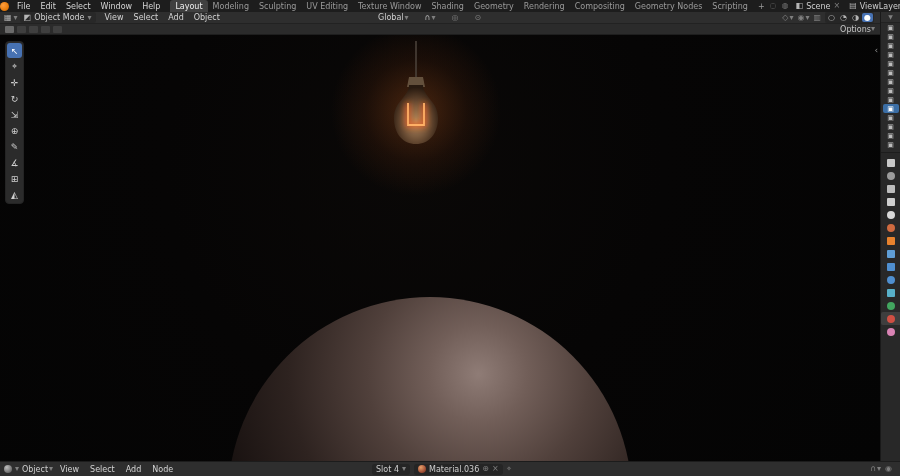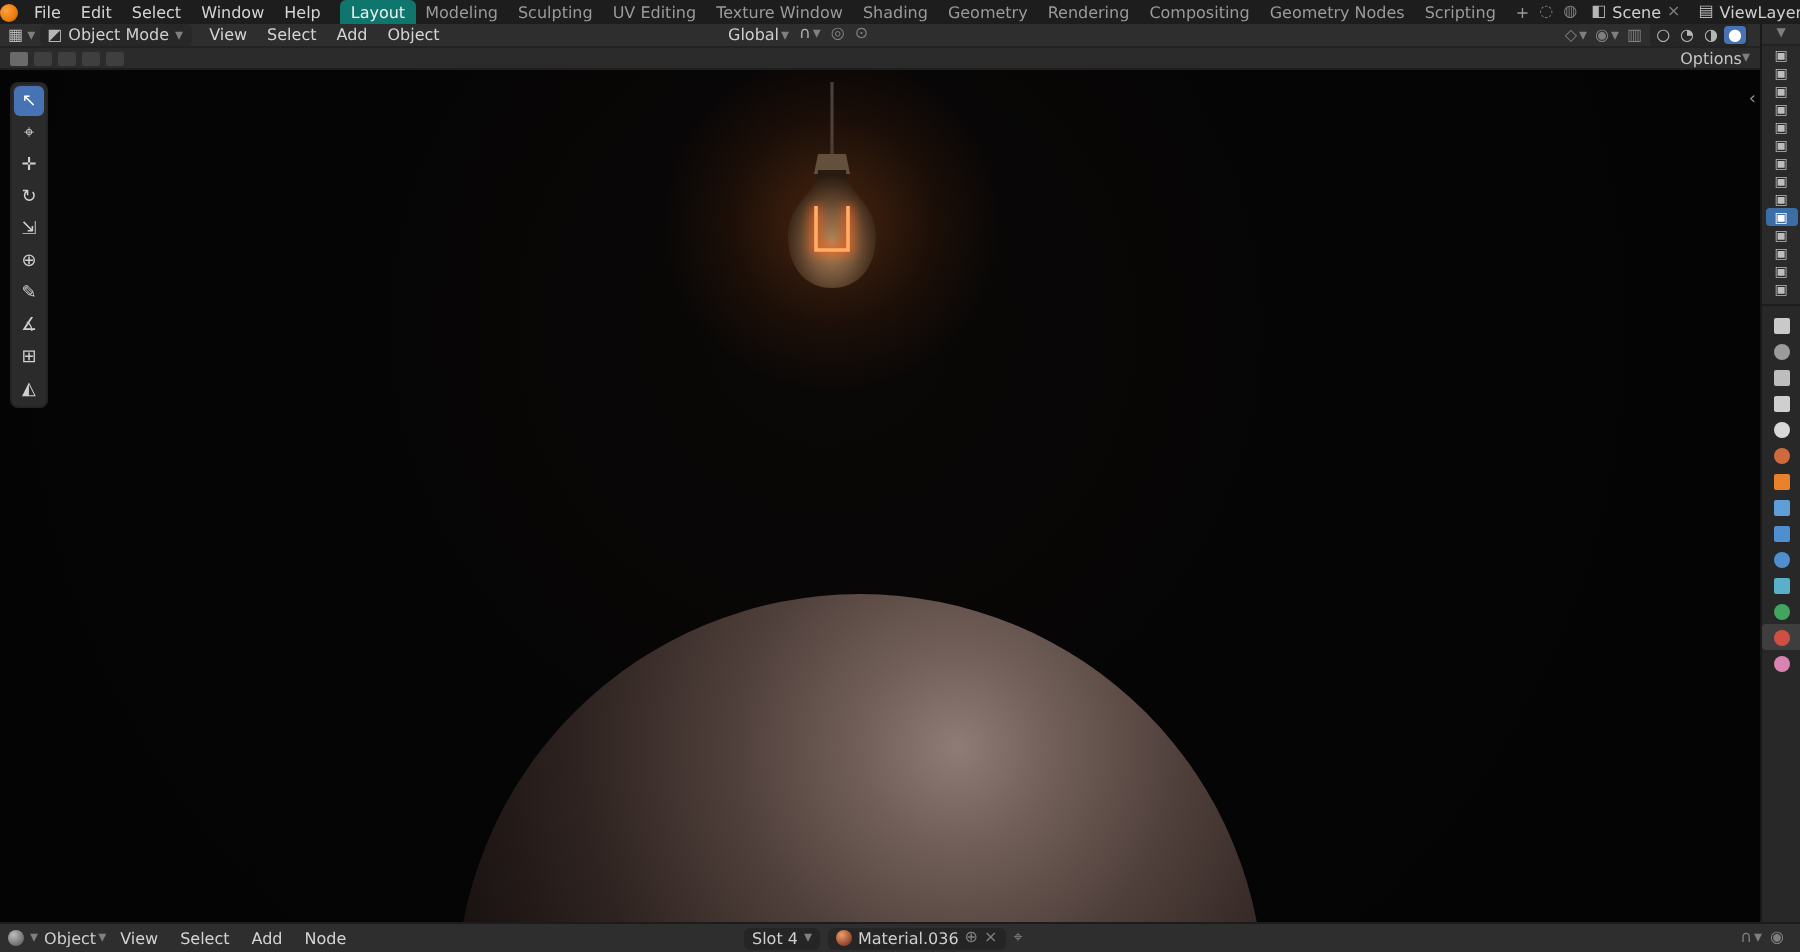--- a/index.html
+++ b/index.html
@@ -6,30 +6,30 @@
   html,body{width:900px;height:476px;overflow:hidden}
   body{position:relative;background:#060606;font-family:"DejaVu Sans",sans-serif;font-size:8px;color:#cfcfcf}
   #app{position:absolute;inset:0}
 
   
   .topbar{position:absolute;left:0;top:0;right:0;height:12px;background:#1d1d1d;display:flex;align-items:center;padding:0 0;z-index:6}
   .logo{width:9px;height:9px;border-radius:50%;background:radial-gradient(circle at 35% 35%,#ff9f3e,#e87d0d 60%,#a85806);margin-right:4px;flex:none}
   .menu{padding:0 4px;color:#d4d4d4;white-space:nowrap}
   .workspaces{display:flex;margin-left:6px;height:100%;align-items:stretch}
   .ws{padding:0 5px;color:#9a9a9a;display:flex;align-items:center;white-space:nowrap}
-  .ws.active{background:#0f766e;color:#f0f0f0;border-radius:3px 3px 0 0}
+  .ws.active{background:#404040;color:#f0f0f0;border-radius:3px 3px 0 0}
   .top-right{margin-left:auto;display:flex;align-items:center;gap:5px;white-space:nowrap}
   .chip{display:flex;align-items:center;gap:3px;padding:0 2px}
   .gi{font-size:8px;line-height:1;color:#b5b5b5}
   .dim{color:#7f7f7f}
 
   
   .vheader{position:absolute;left:0;top:12px;width:880px;height:12px;background:#2e2e2e;border-bottom:1px solid #222;display:flex;align-items:center;padding:0 4px;gap:2px;z-index:5}
   .vh-left{display:flex;align-items:center;gap:2px;white-space:nowrap}
-  .vh-center{position:absolute;left:364px;display:flex;align-items:flex-start;gap:5px;white-space:nowrap}
+  .vh-center{position:absolute;left:378px;display:flex;align-items:flex-end;gap:16px;white-space:nowrap}
   .vh-right{position:absolute;right:6px;display:flex;align-items:center;gap:4px}
   .grp{display:flex;align-items:center;gap:1px}
   .shade{display:flex;gap:1px;background:#262626;border-radius:2px;padding:1px}
   .shade .sm{padding:0 2px;border-radius:2px;font-size:8px;line-height:9px;color:#b5b5b5}
   .shade .sm.active{background:#4772b3;color:#fff}
   .modechip{display:flex;align-items:center;gap:3px;background:#282828;border-radius:3px;padding:1px 4px;margin-right:3px}
 
   
   .tsbar{position:absolute;left:0;top:24px;width:880px;height:11px;background:#2b2b2b;border-bottom:1px solid #1e1e1e;display:flex;align-items:center;padding:0 5px;gap:3px;z-index:5}
   .selmode{width:9px;height:7px;background:#3f3f3f;border-radius:1px}

